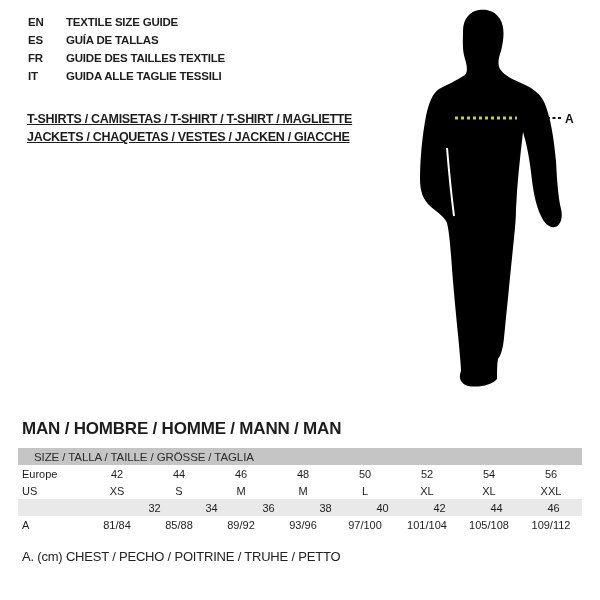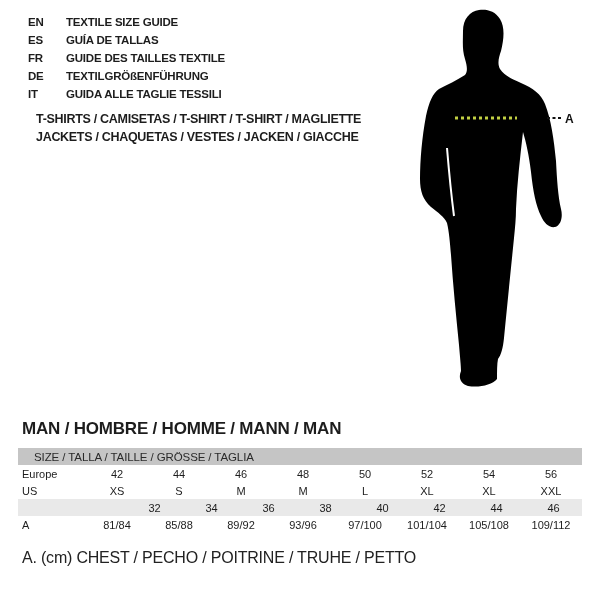--- a/index.html
+++ b/index.html
@@ -6,60 +6,56 @@
   .page {
     position:relative; width:600px; height:600px; background:#ffffff;
     font-family:"Liberation Sans", sans-serif; color:#1d1d1d; overflow:hidden;
   }
   
   .lang-list { position:absolute; left:22px; top:13px; }
   .lang-row { display:flex; height:18px; align-items:center;
     font-size:11.5px; font-weight:bold; letter-spacing:-0.2px;padding-left:6px; }
   .lang-code { width:38px; }
   
-  .categories { position:absolute; left:36px; top:110px; }
+  .categories { position:absolute; left:27px; top:110px;text-decoration:underline; }
   .categories div { height:18px; line-height:18px; font-size:12.5px;
     font-weight:bold; letter-spacing:-0.3px; }
   
   .figure { position:absolute; left:400px; top:0px; width:200px; height:400px; }
   
   .man-label { position:absolute; left:22px; top:419px; font-size:17px;
     font-weight:bold; letter-spacing:-0.2px; }
   
   .size-table { position:absolute; left:18px; top:448px; width:564px; }
   .size-header { height:17px; display:flex; align-items:center; padding-left:16px;
     font-size:11.5px; letter-spacing:-0.1px; color:#2a2a2a; }
   .t-row { display:flex; height:17px; align-items:center; font-size:11px; }
   .t-label { width:64px; padding-left:4px; }
   .t-cell { flex:1; text-align:center; }
   
-  .footnote { position:absolute; left:22px; top:549px; font-size:16px;
+  .footnote { position:absolute; left:22px; top:549px; font-size:13px;
     letter-spacing:-0.2px; color:#222; }
 </style>
 </head>
 <body>
 
 <div class="page">
 
   <div class="lang-list">
       <div class="lang-row">
         <span class="lang-code">EN</span>
         <span>TEXTILE SIZE GUIDE</span>
       </div>
       <div class="lang-row">
         <span class="lang-code">ES</span>
         <span>GUÍA DE TALLAS</span>
       </div>
       <div class="lang-row">
         <span class="lang-code">FR</span>
         <span>GUIDE DES TAILLES TEXTILE</span>
-      </div>
-      <div class="lang-row">
-        <span class="lang-code">DE</span>
-        <span>TEXTILGRÖßENFÜHRUNG</span>
       </div>
       <div class="lang-row">
         <span class="lang-code">IT</span>
         <span>GUIDA ALLE TAGLIE TESSILI</span>
       </div>
     </div>
 
   <div class="categories">
     <div>T-SHIRTS / CAMISETAS / T-SHIRT / T-SHIRT / MAGLIETTE</div>
     <div>JACKETS / CHAQUETAS / VESTES / JACKEN / GIACCHE</div>

